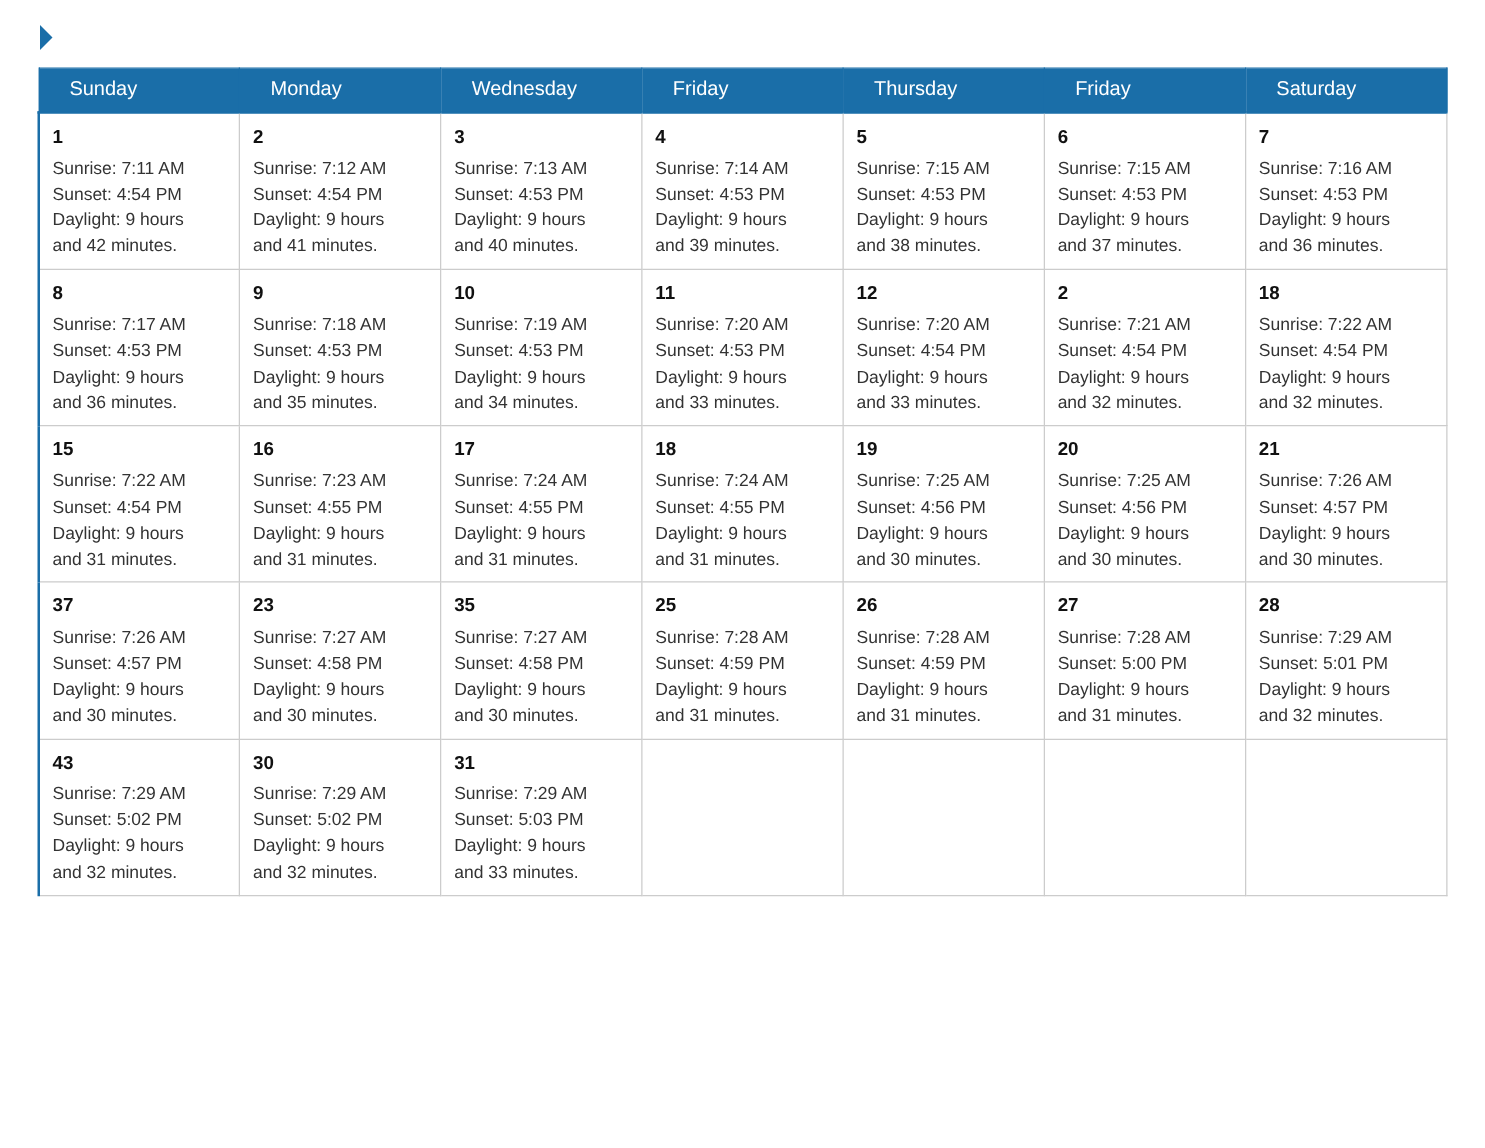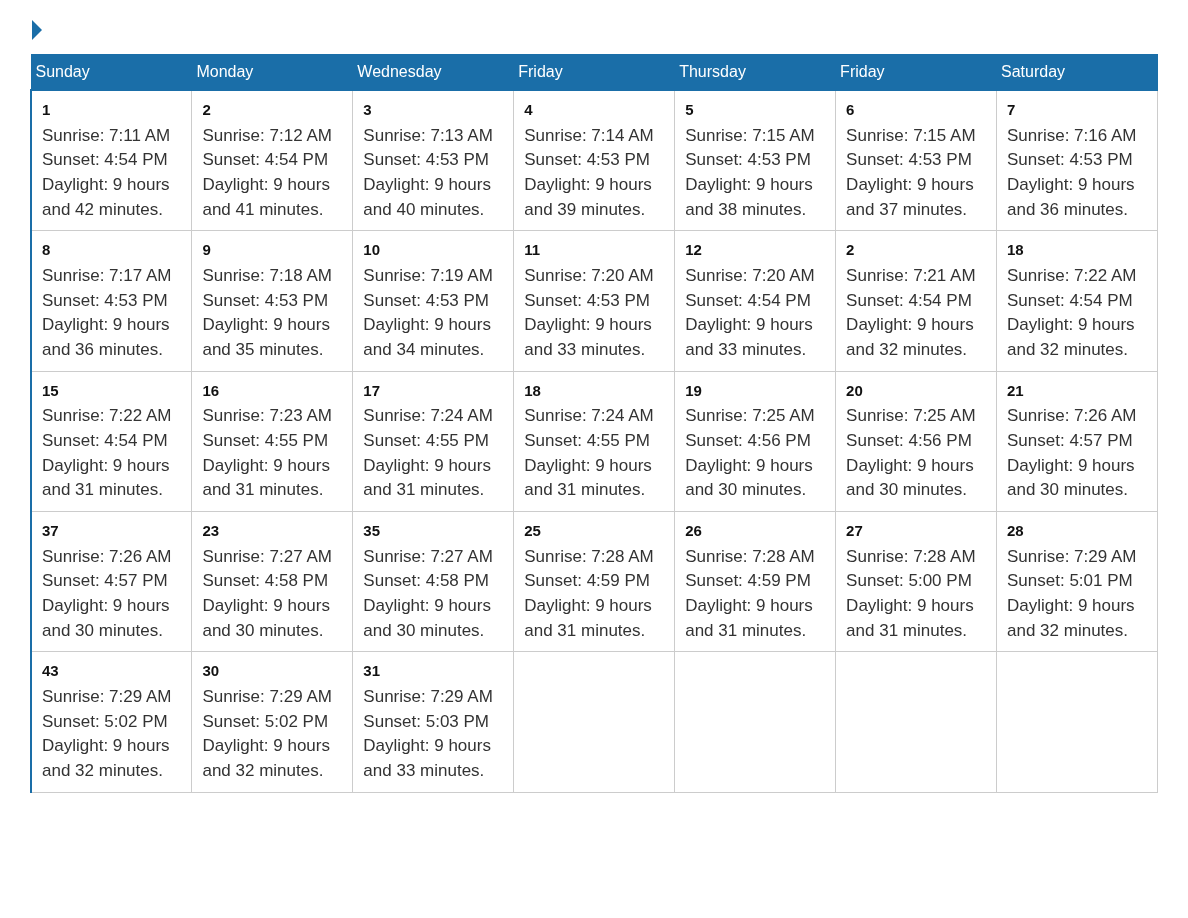--- a/index.html
+++ b/index.html
@@ -54,21 +54,21 @@
     table {
       width: 100%;
       border-collapse: collapse;
       table-layout: fixed;
     }
     thead tr th {
       background: #1a6ea8;
       color: #fff;
       font-size: 16px;
       font-weight: normal;
-      padding: 8px 4px;
+      padding: 8px 24px;
       text-align: left;
       border: 1px solid #1a6ea8;
     }
     tbody tr td {
       vertical-align: top;
       padding: 8px 10px;
       border: 1px solid #ccc;
       font-size: 13px;
       line-height: 1.45;
       min-height: 90px;
@@ -76,21 +76,21 @@
     }
     .day-number {
       font-size: 15px;
       font-weight: bold;
       color: #111;
       display: block;
       margin-bottom: 3px;
     }
     .day-info {
       color: #333;
-      font-size: 17px;
+      font-size: 14px;
     }
     tbody tr td:first-child {
       border-left: 2px solid #1a6ea8;
     }
     tbody tr:first-child td {
       border-top: 2px solid #1a6ea8;
     }
     tbody tr td.empty {
       background: #fff;
     }

